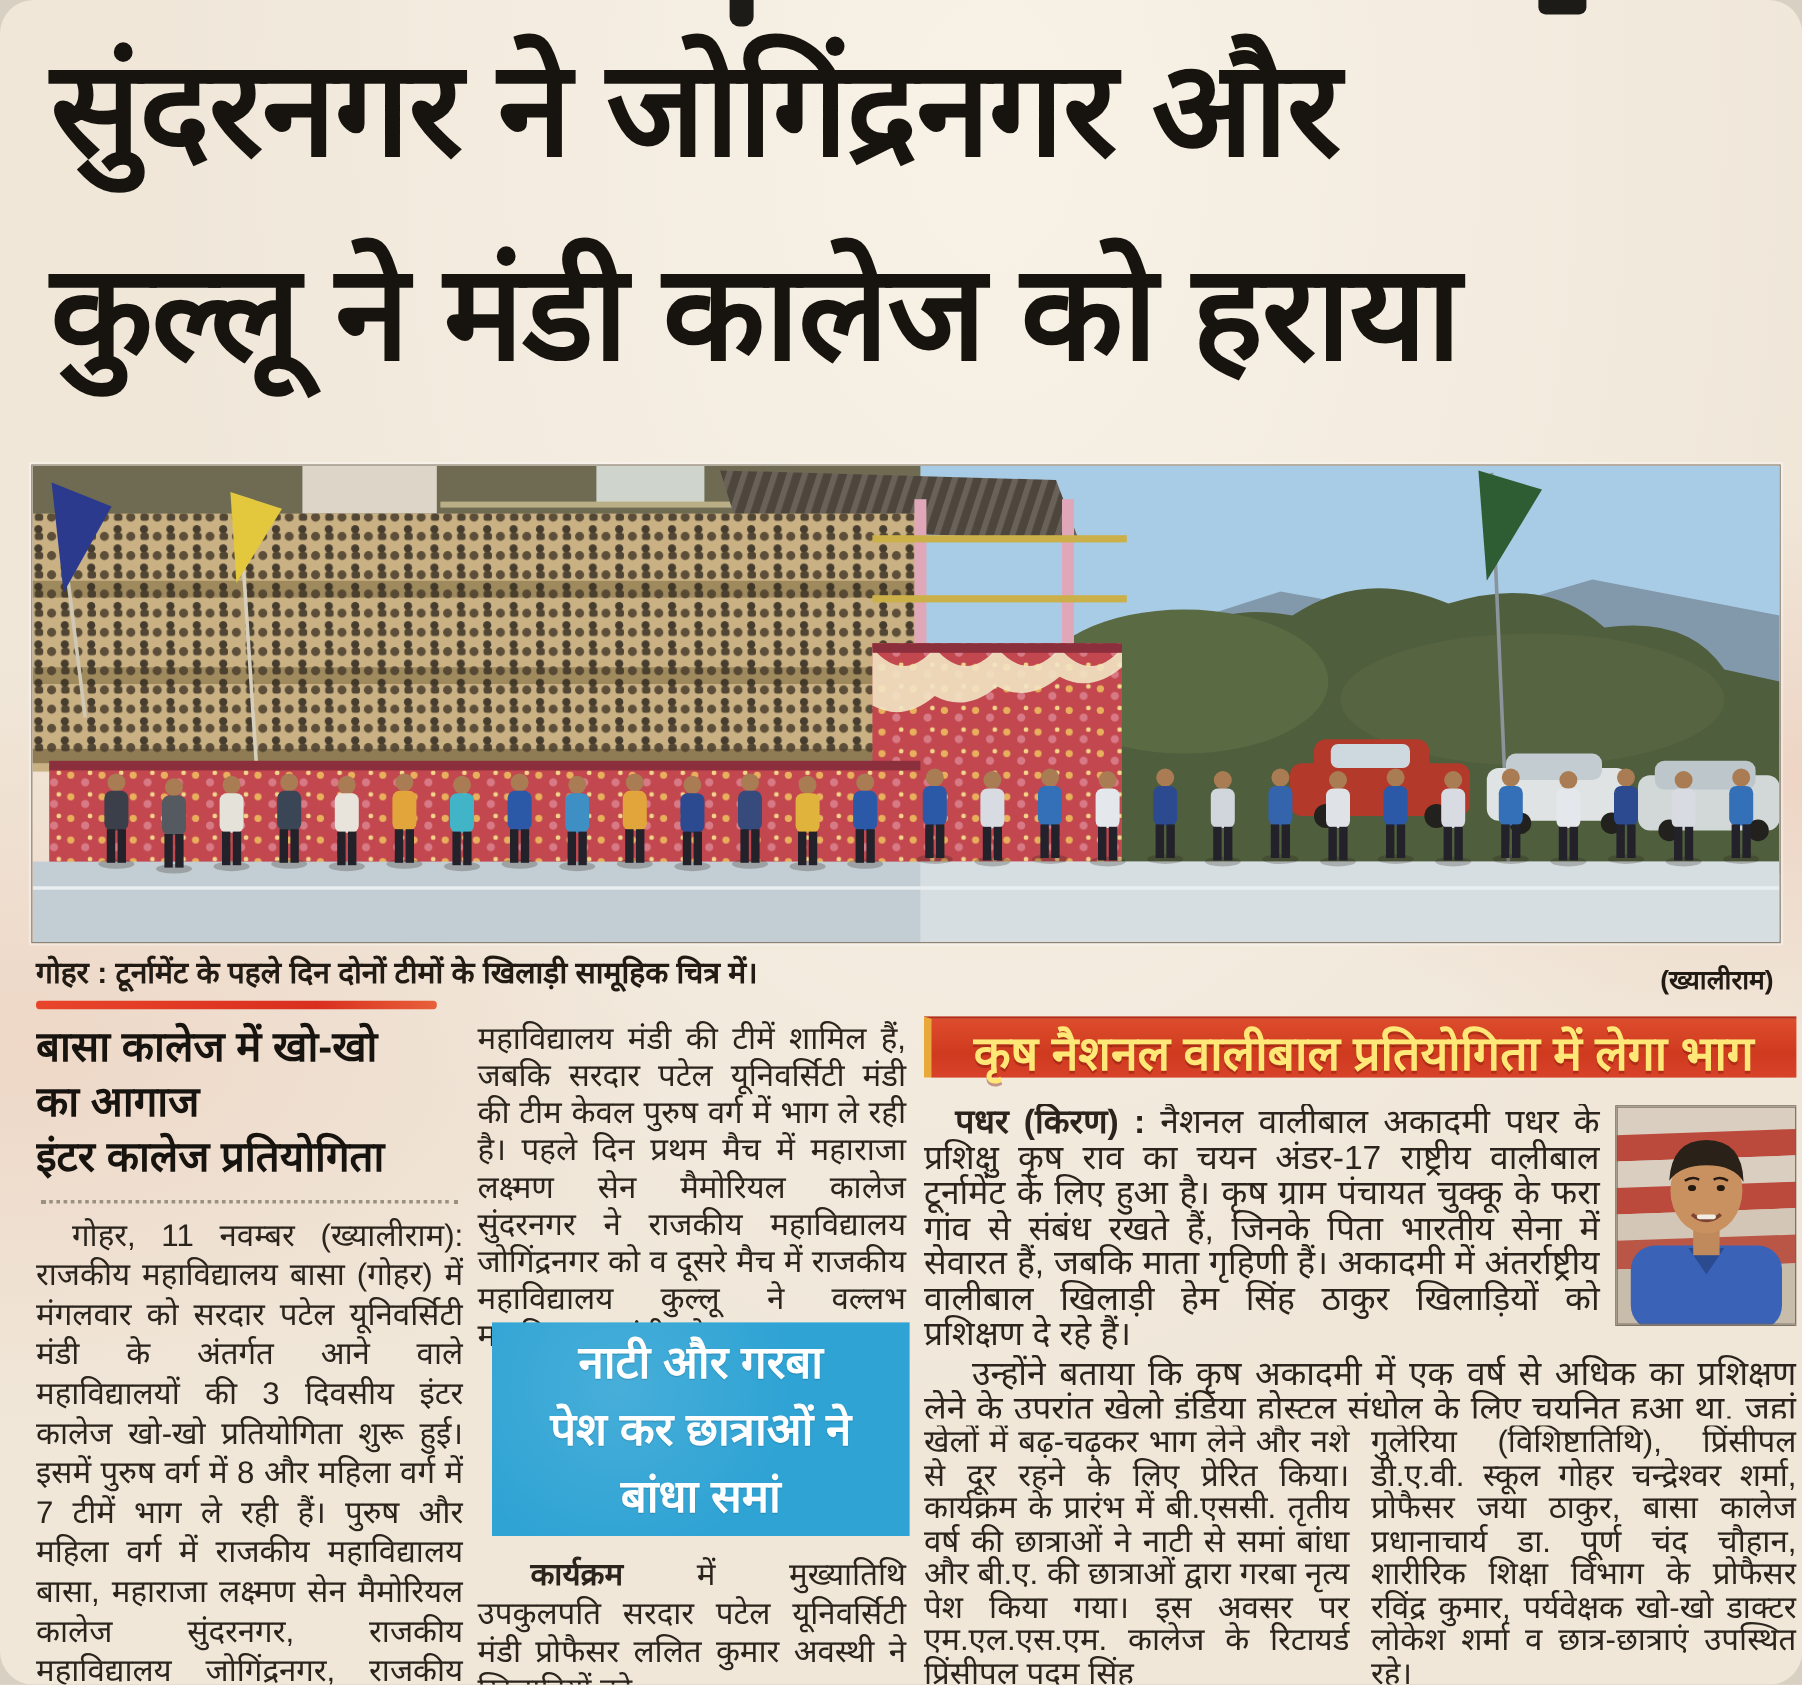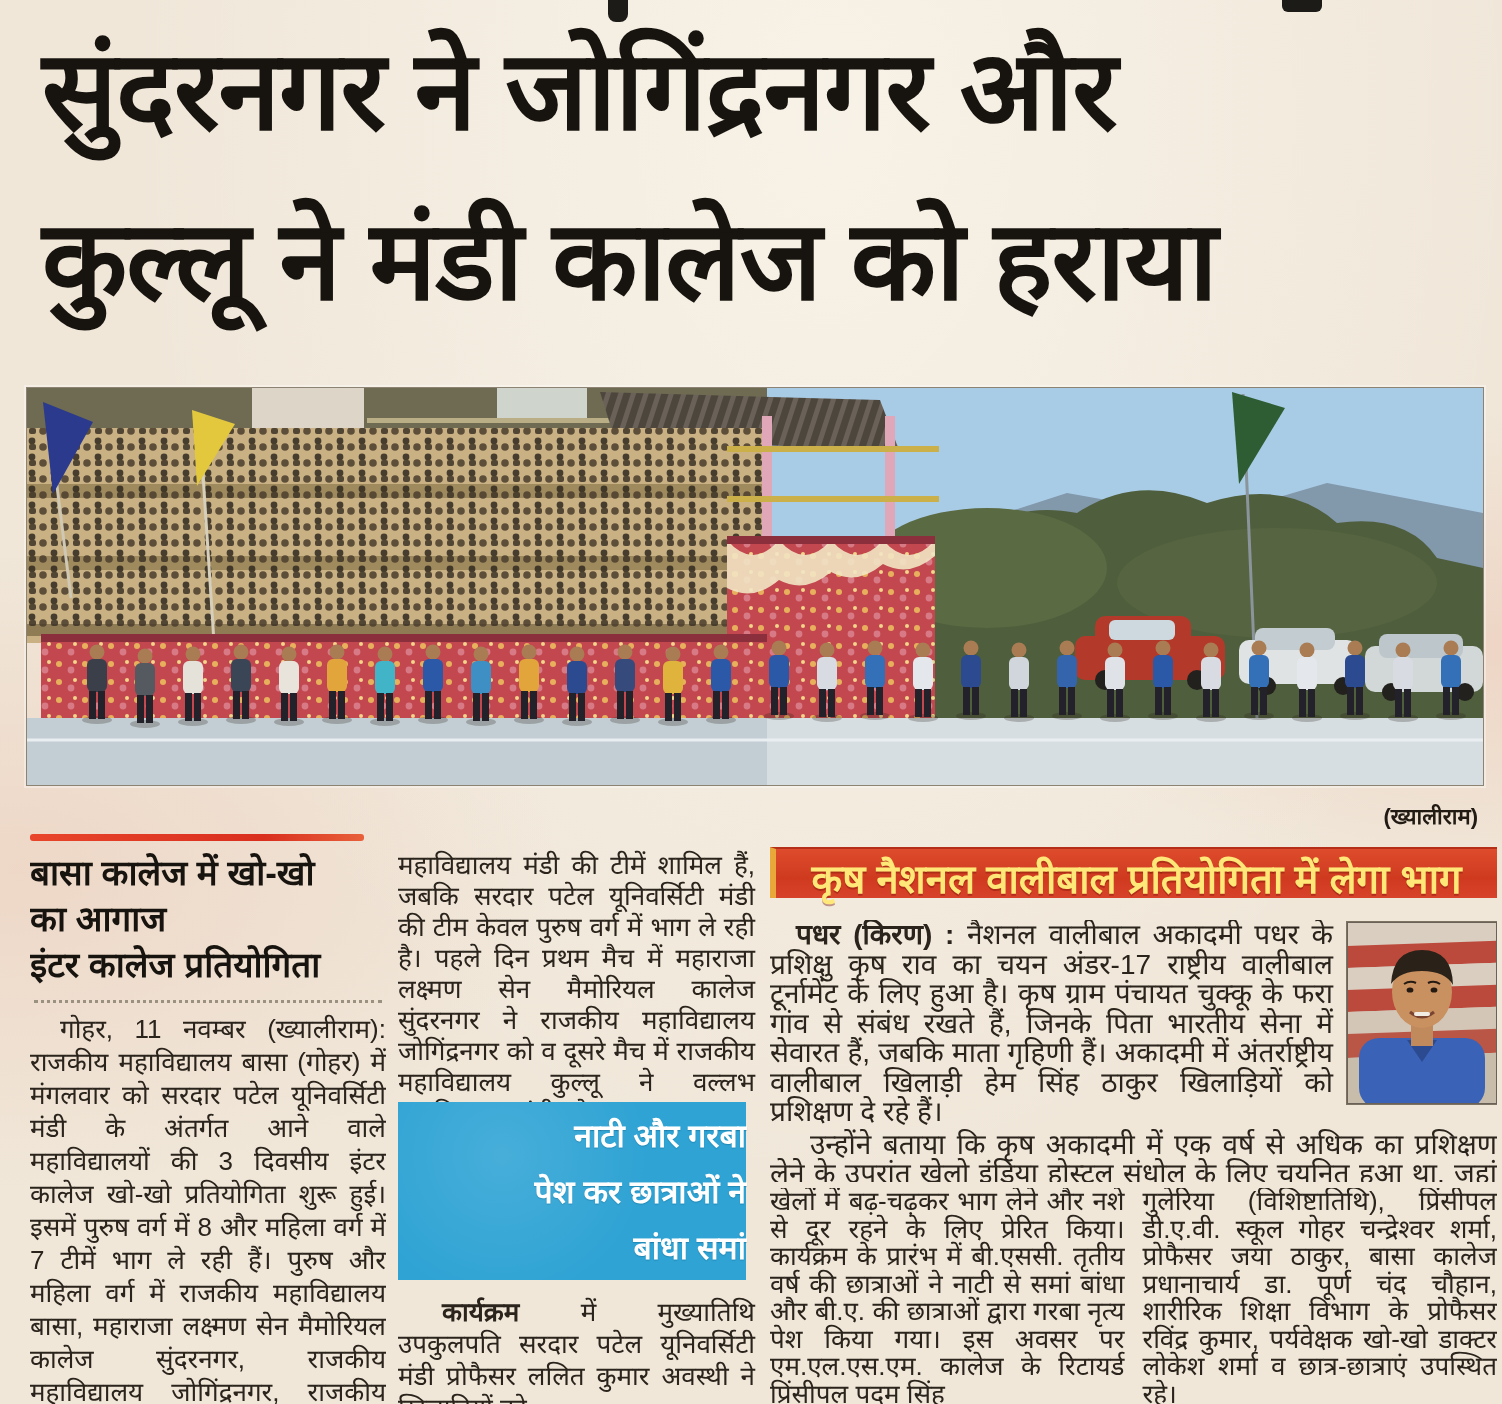--- a/index.html
+++ b/index.html
@@ -11,20 +11,21 @@
     position:relative;
     width:1502px;height:1404px;
     margin:0 auto;
     overflow:hidden;
     color:#241f18;
     background:
       radial-gradient(ellipse at 1% 62%, rgba(225,120,90,.14), transparent 26%),
       radial-gradient(ellipse at 100% 46%, rgba(228,118,92,.16), transparent 22%),
       radial-gradient(ellipse at 55% 8%, rgba(255,252,245,.5), transparent 60%),
       #f0e7d9;
+    border-radius: 28px;
   }
   .frag{position:absolute;background:#1d1b18;}
   .frag.a{left:608px;top:0;width:20px;height:22px;border-radius:0 0 8px 8px;}
   .frag.b{left:1282px;top:0;width:40px;height:12px;border-radius:0 0 6px 6px;}
 
   
   .hl{
     position:absolute;left:42px;right:20px;
     font-weight:800;color:#17140f;
     font-size:111px;line-height:1.18;
@@ -66,26 +67,26 @@
   }
   .dotted-rule{border-top:3px dotted #9a9180;margin:12px 4px 10px 4px;height:0;}
   .body-text{
     font-size:26px;line-height:33px;text-align:justify;color:#2a241c;
   }
   .indent{text-indent:30px;}
 
   .mid-col{left:398px;width:357px;height:554px;}
   .mid-para1{position:absolute;top:0;left:0;right:0;font-size:26px;line-height:31px;text-align:justify;color:#2a241c;}
   .blue-box{
-    position:absolute;top:252px;left:0;width:348px;height:178px;
+    position:absolute;top:252px;left:12px;width:348px;height:178px;
     background:
       radial-gradient(circle at 30% 30%, rgba(255,255,255,.12), transparent 55%),
       #2ea3d4;
-    color:#ffffff;text-align:right;
-    font-weight:800;font-size:32px;line-height:56px;
+    color:#ffffff;text-align:center;
+    font-weight:800;font-size:38px;line-height:56px;
     padding-top:6px;box-sizing:border-box;
     text-shadow:0 1px 1px rgba(0,60,90,.25);
   }
   .mid-para2{position:absolute;top:446px;left:0;right:0;font-size:26px;line-height:32px;text-align:justify;color:#2a241c;text-indent:44px;}
   .lead-bold{font-weight:800;}
 
   .right-sec{left:770px;width:727px;height:557px;}
   .red-title{
     position:absolute;top:-3px;left:0;right:0;height:51px;
     background:linear-gradient(180deg,#dd4c2c,#cf3a1f 60%,#d7422a);
@@ -254,20 +255,21 @@
         <use href="#fig" x="1184" y="254" style="color:#d8dce2"></use>
         <use href="#fig" x="1232" y="252" style="color:#3470b8"></use>
         <use href="#fig" x="1280" y="254" style="color:#e4e8ec"></use>
         <use href="#fig" x="1328" y="252" style="color:#2c4a90"></use>
         <use href="#fig" x="1376" y="254" style="color:#d8dce2"></use>
         <use href="#fig" x="1424" y="252" style="color:#3470b8"></use>
       </g>
     </svg>
   </div>
 
+  <div class="caption">गोहर : टूर्नामेंट के पहले दिन दोनों टीमों के खिलाड़ी सामूहिक चित्र में।</div>
   <div class="credit">(ख्यालीराम)</div>
   <div class="red-rule"></div>
 
   <div class="col left-col">
     <div class="left-title">
       <div>बासा कालेज में खो-खो</div>
       <div>का आगाज</div>
       <div>इंटर कालेज प्रतियोगिता</div>
     </div>
     <div class="dotted-rule"></div>

